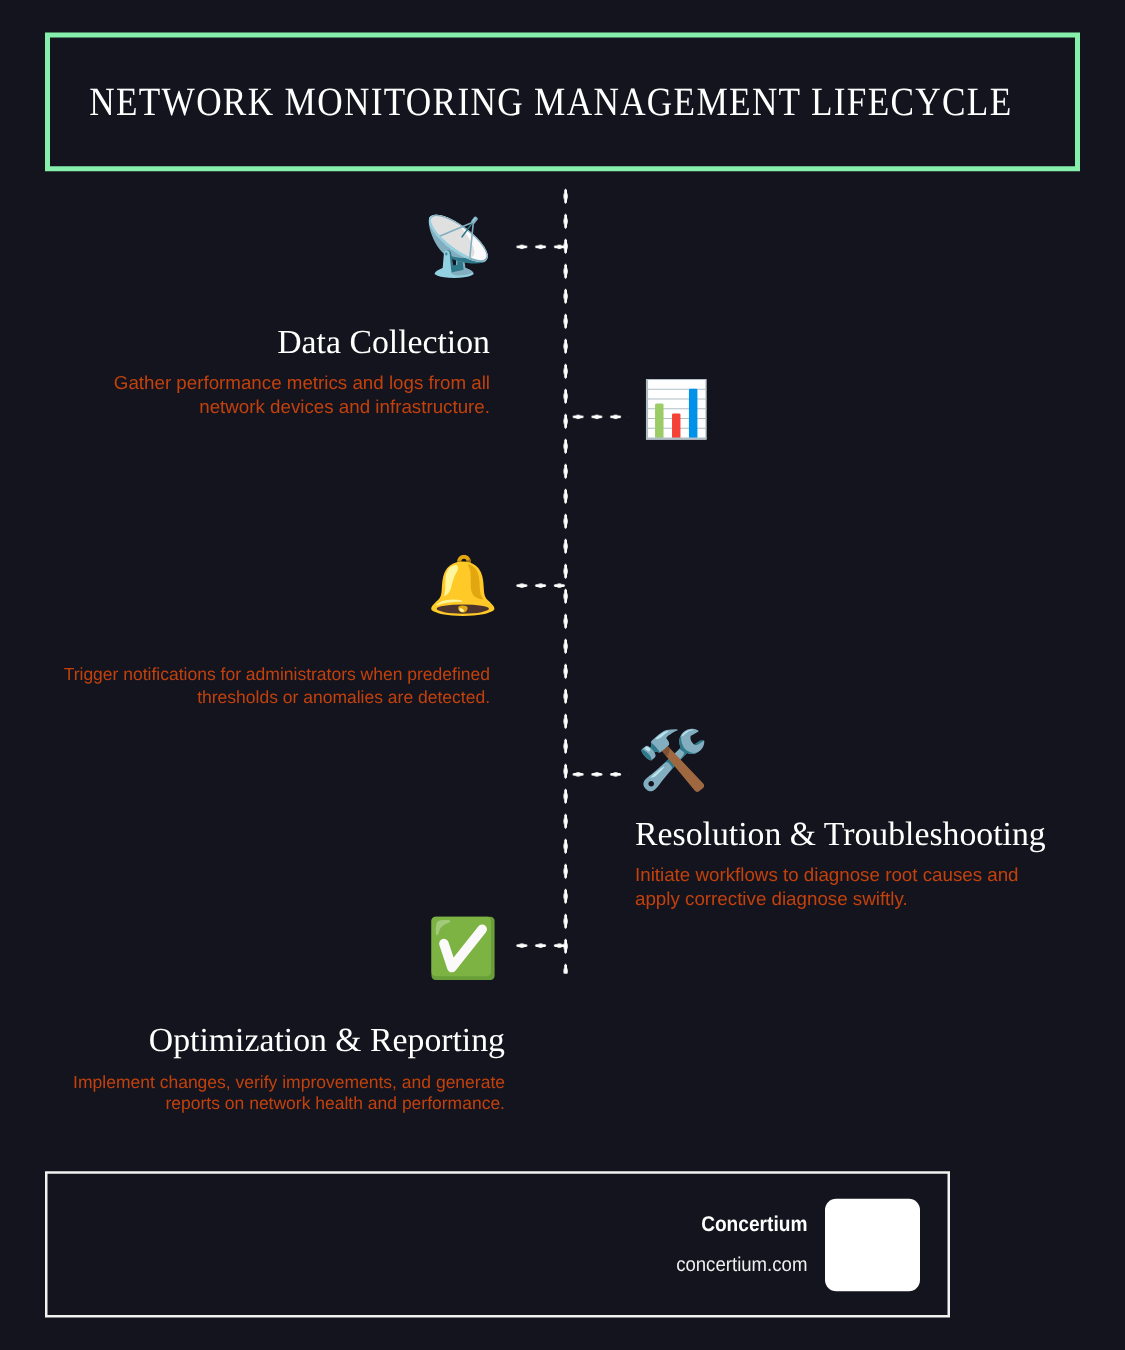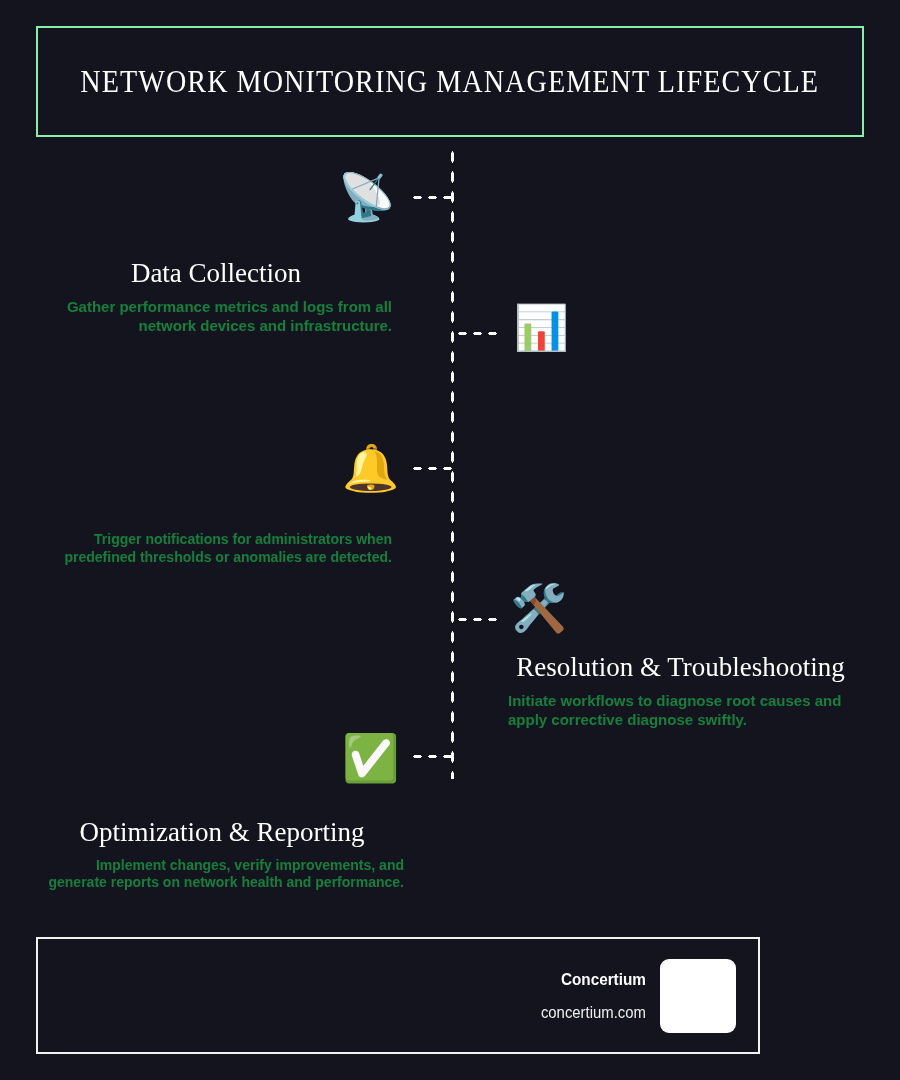--- a/index.html
+++ b/index.html
@@ -15,25 +15,25 @@
     position: relative;
   }
 
   
   .header-box {
     position: absolute;
     left: 36px;
     top: 26px;
     width: 828px;
     height: 111px;
-    border: 2px solid #86efac;
+    border: 4px solid #86efac;
     box-sizing: border-box;
     display: flex;
     align-items: center;
-    justify-content: center;
+    justify-content: flex-end;
   }
   .header-title {
     font-family: "Liberation Serif", serif;
     font-size: 32px;
     letter-spacing: 1.2px;
     color: #ffffff;
     text-align: center;
     transform: scaleX(0.88);
     transform-origin: center;
     white-space: nowrap;
@@ -74,29 +74,27 @@
     user-select: none;
   }
 
   .step-title {
     font-family: "Liberation Serif", serif;
     color: #ffffff;
     font-size: 27px;
     font-weight: 400;
     line-height: 1.33;
     margin: 0;
-    text-align: center;
   }
   .step-desc {
-    color: #15803d;
+    color: #c2410c;
     font-size: 15px;
     line-height: 1.25;
     margin: 0;
     margin-top: 6px;
-    font-weight: bold;
   }
 
   .side-left  { text-align: right; }
   .side-right { text-align: left; }
 
   
   #step-1 { left: 40px;  top: 256px; width: 352px; }
   #step-1 .step-icon { left: 298px; top: -82px; }
 
   #step-2 { left: 508px; top: 386px; width: 345px; }

